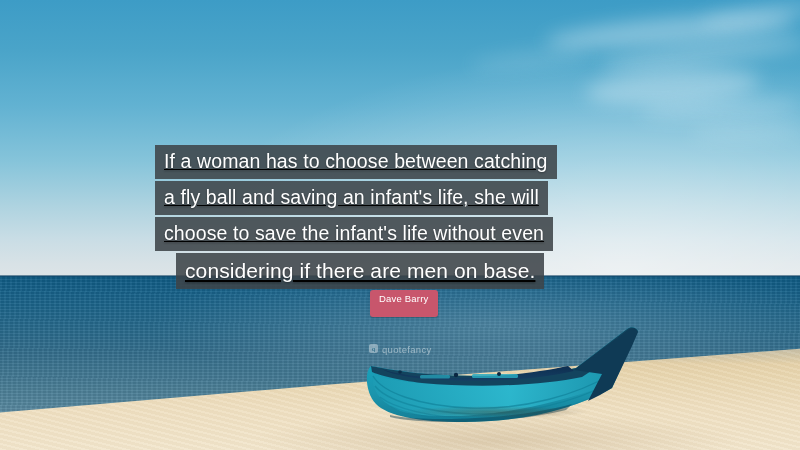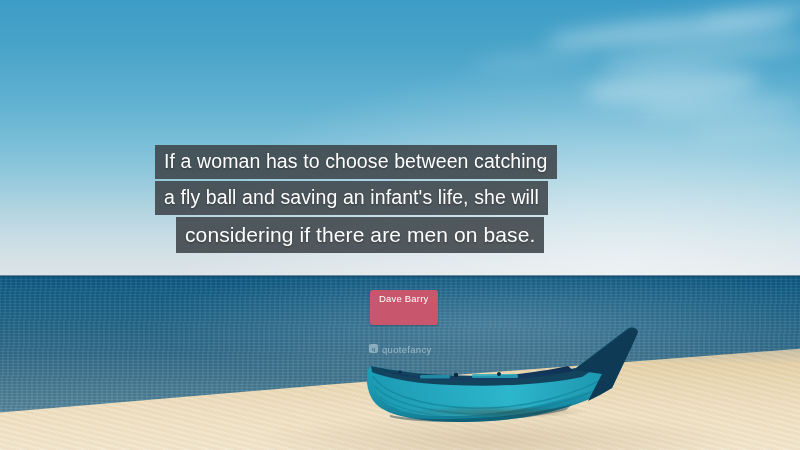--- a/index.html
+++ b/index.html
@@ -112,42 +112,42 @@
 
   
   .boat-wrap { position:absolute; left:360px; top:318px; width:290px; height:110px; }
   .boat-shadow {
     position:absolute; left:10px; top:86px; width:250px; height:16px;
     background:radial-gradient(ellipse 125px 8px at 50% 50%,
       rgba(70,60,40,0.42) 0%, rgba(70,60,40,0) 75%);
   }
 
   
-  .quote { position:absolute; left:155px; top:145px; width:500px; }
+  .quote { position:absolute; left:155px; top:145px; width:500px;text-decoration:underline; }
   .qline {
     display:block; width:max-content; max-width:495px;
     background:rgba(61,68,73,0.88);
     color:#fff;
     font-size:19.5px;
     line-height:27px;
     padding:3px 9px 4px 9px;
     margin-bottom:2px;
     letter-spacing:0.1px;
     white-space:nowrap;
     text-shadow:0 1px 2px rgba(0,0,0,0.35);
   }
   .qline.last { font-size:21px; line-height:29px;margin-left:21px; }
 
   .author-badge {
     position:absolute; left:370px; top:290px;
     background:#c8566c;
     color:#fff;
     font-size:9.5px;
     line-height:12px;
-    padding:3px 9px 20px 9px;
+    padding:3px 9px 12px 9px;
     border-radius:3px;
     letter-spacing:0.2px;
     white-space:nowrap;
     box-shadow:0 1px 2px rgba(0,0,0,0.22);
   }
 
   
   .watermark {
     position:absolute; left:369px; top:344px;
     display:flex; align-items:flex-start; gap:4px;
@@ -265,20 +265,21 @@
       <circle cx="139" cy="56" r="2" fill="#0a2742"></circle>
       <circle cx="40" cy="54" r="1.8" fill="#0a2742" opacity="0.8"></circle>
 
       <path d="M30,97 C 60,104 150,103 212,86 L 206,92 C 150,106 62,107 30,99 Z" fill="#0b3b50" opacity="0.45"></path>
     </svg>
   </div>
 
   <div class="quote">
     <span class="qline">If a woman has to choose between catching</span>
     <span class="qline">a fly ball and saving an infant's life, she will</span>
+    <span class="qline">choose to save the infant's life without even</span>
     <span class="qline last">considering if there are men on base.</span>
   </div>
 
   <div class="author-badge">Dave Barry</div>
 
   <div class="watermark">
     <span class="wm-logo">q</span>
     <span class="wm-text">quotefancy</span>
   </div>
 

